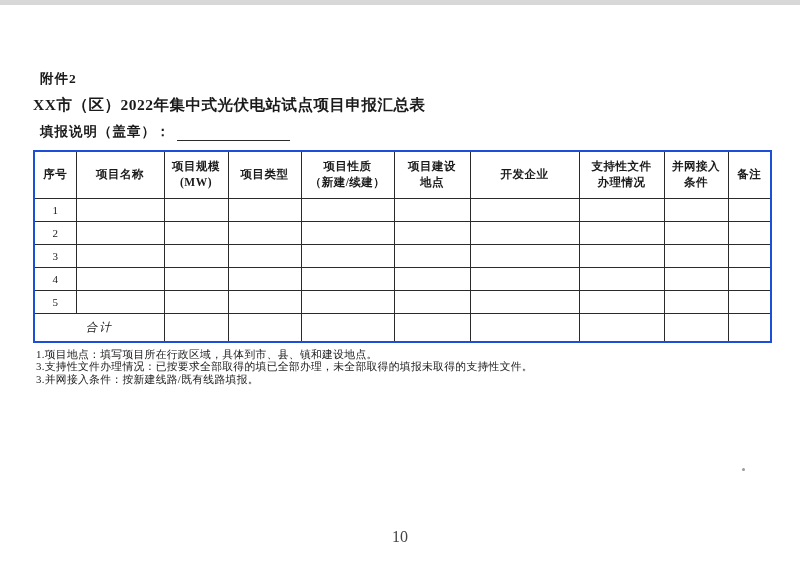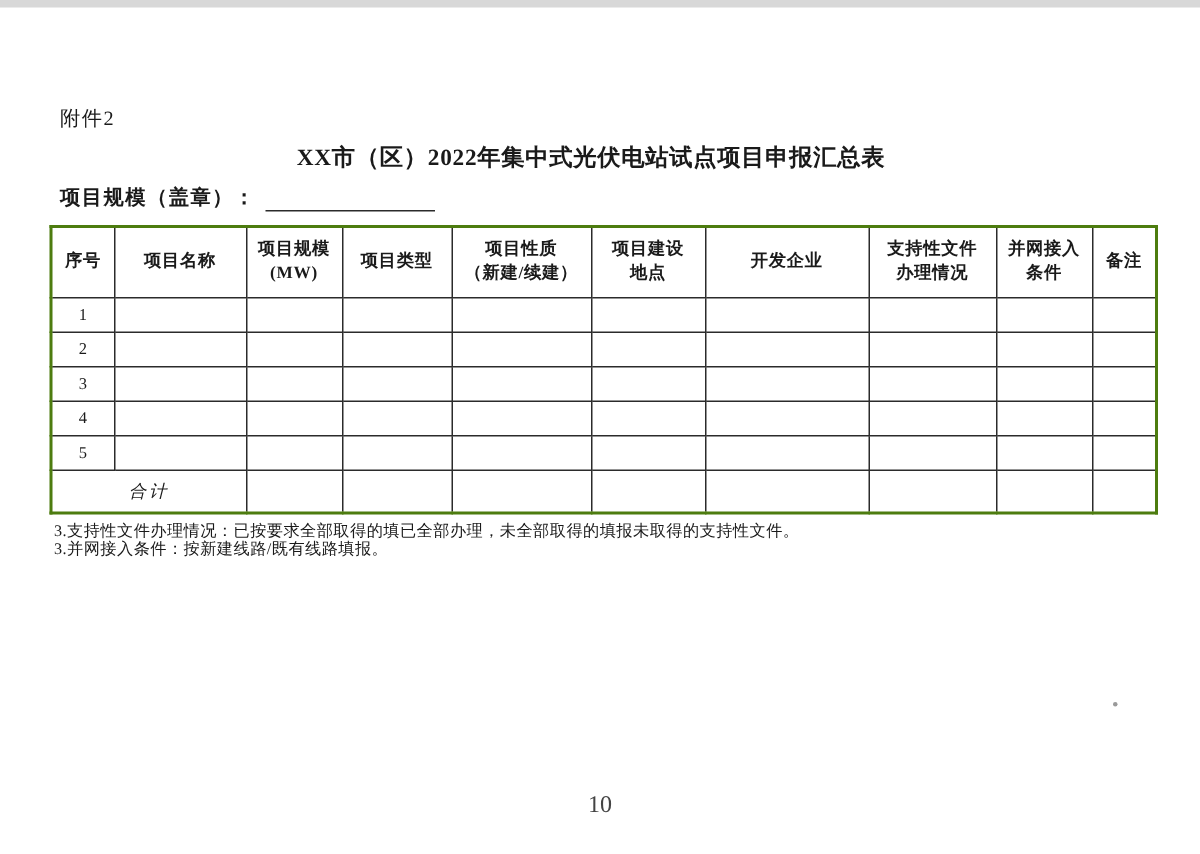--- a/index.html
+++ b/index.html
@@ -10,40 +10,40 @@
     overflow: hidden;
     font-family: "Liberation Serif", "DejaVu Serif", serif;
     color: #1a1a1a;
   }
   .scan-edge-top {
     position: absolute; top: 0; left: 0; width: 800px; height: 5px;
     background: #d8d8d8;
   }
   .attachment-label {
     position: absolute; left: 40px; top: 70px;
-    font-size: 13.5px; font-weight: 400; letter-spacing: 1px;
+    font-size: 13.5px; font-weight: 700; letter-spacing: 1px;
   }
   .doc-title {
     position: absolute; left: 33px; top: 95px; width: 722px;
-    text-align: center; font-size: 15.5px; font-weight: 700;
+    text-align: left; font-size: 15.5px; font-weight: 700;
     letter-spacing: 0.5px;
   }
   .report-line {
     position: absolute; left: 40px; top: 123px;
     display: flex; align-items: flex-end;
     font-size: 13.5px; font-weight: 700; letter-spacing: 1px;
   }
   .report-underline {
     display: inline-block; width: 113px; height: 15px;
     border-bottom: 1.6px solid #2b2b2b; margin-left: 6px;
   }
   table.summary {
     position: absolute; left: 33px; top: 150px;
     width: 737px; border-collapse: collapse; table-layout: fixed;
-    border: 2px solid #4d7c0f;
+    border: 2px solid #1d4ed8;
   }
   table.summary th, table.summary td {
     border: 1.5px solid #2b2b2b;
     padding: 0; text-align: center; vertical-align: middle;
     overflow: hidden;
   }
   table.summary thead tr { height: 47px; }
   table.summary th {
     font-size: 11.5px; font-weight: 700;
     white-space: pre-line; line-height: 1.35; letter-spacing: 0.5px;
@@ -69,21 +69,21 @@
 </head>
 <body>
 
 <div class="scan-edge-top"></div>
 
 <div class="attachment-label">附件2</div>
 
 <div class="doc-title">XX市（区）2022年集中式光伏电站试点项目申报汇总表</div>
 
 <div class="report-line">
-  <span>项目规模（盖章）：</span>
+  <span>填报说明（盖章）：</span>
   <span class="report-underline"></span>
 </div>
 
 <table class="summary">
   <colgroup>
     <col style="width:42px">
       <col style="width:88px">
       <col style="width:64px">
     <col style="width:73px">
       <col style="width:93px">
@@ -181,19 +181,20 @@
         <td></td>
       <td></td>
         <td></td>
       <td></td>
         <td></td>
     </tr>
   </tbody>
 </table>
 
 <div class="notes">
+  <div>1.项目地点：填写项目所在行政区域，具体到市、县、镇和建设地点。</div>
   <div>3.支持性文件办理情况：已按要求全部取得的填已全部办理，未全部取得的填报未取得的支持性文件。</div>
   <div>3.并网接入条件：按新建线路/既有线路填报。</div>
 </div>
 
 <div class="page-number">10</div>
 
 <div class="speck"></div>
 
 </body></html>

